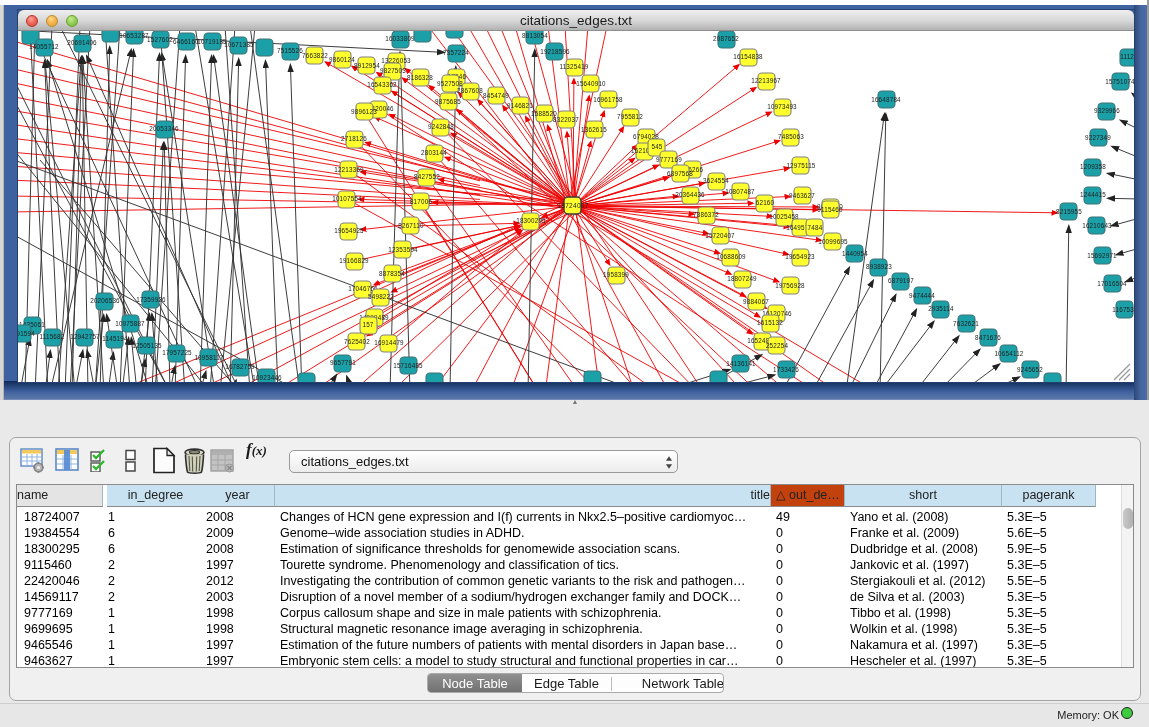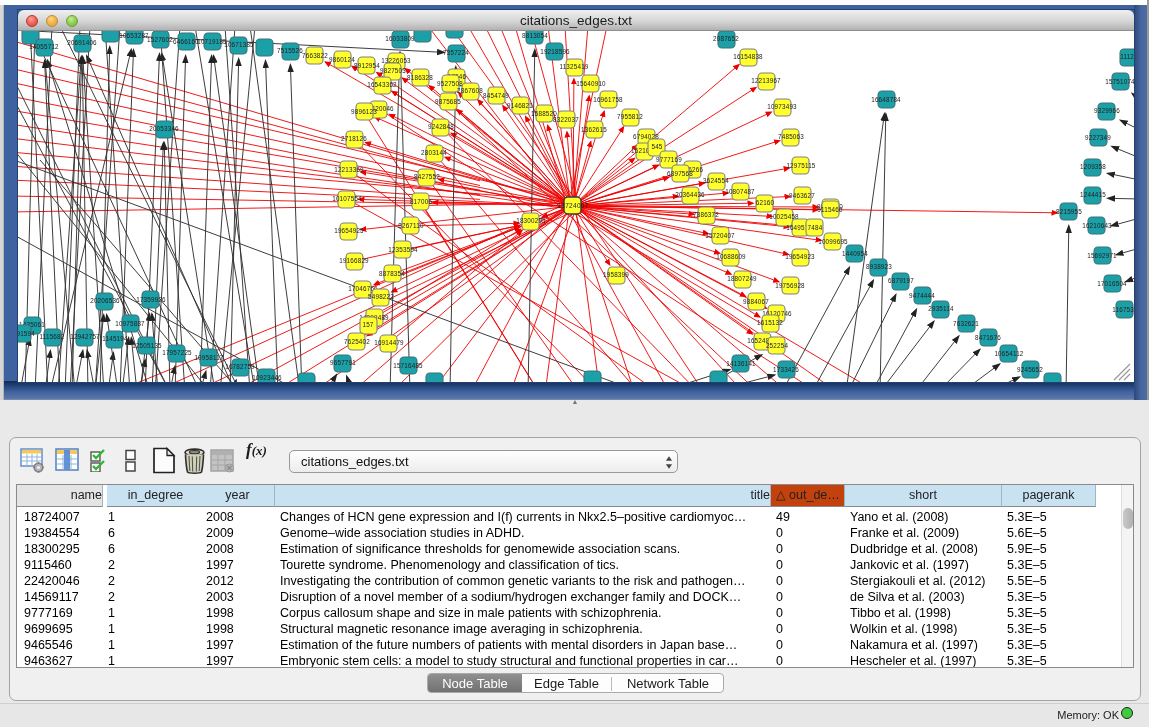--- a/index.html
+++ b/index.html
@@ -618,21 +618,21 @@
     <div class="abs" style="left:11px;top:0;font-size:13px;color:#111;line-height:21px">citations_edges.txt</div>
     <svg class="abs" style="left:375px;top:5px" width="8" height="13" viewBox="0 0 9 14">
       <path d="M4.5,0 L8,5 L1,5 z" fill="#444"></path>
         <path d="M4.5,14 L8,9 L1,9 z" fill="#444"></path>
     </svg>
   </div>
 
 <div class="abs" style="left:16px;top:84px;width:1118px;height:184px;background:#fff;border:1px solid #8a8a8a;box-sizing:border-box;overflow:hidden">
 <div class="abs" style="left:0;top:0;width:1118px;height:22px">
 <div class="abs" style="left:0px;top:0;width:86px;height:22px;background:#e4e4e4;border-right:1px solid #9fb6c6;border-bottom:1px solid #8a8a8a;box-sizing:border-box">
-          <div style="width:100%;text-align:right;font-size:12.5px;color:#222;line-height:21px">name</div>
+          <div style="width:100%;text-align:left;font-size:12.5px;color:#222;line-height:21px">name</div>
         </div>
 <div class="abs" style="left:90px;top:0;width:98px;height:22px;background:#c9e2f2;border-right:1px solid #9fb6c6;border-bottom:1px solid #8a8a8a;box-sizing:border-box">
           <div style="width:100%;text-align:center;font-size:12.5px;color:#222;line-height:21px">in_degree</div>
         </div>
 <div class="abs" style="left:184px;top:0;width:74px;height:22px;background:#c9e2f2;border-right:1px solid #9fb6c6;border-bottom:1px solid #8a8a8a;box-sizing:border-box">
           <div style="width:100%;text-align:center;font-size:12.5px;color:#222;line-height:21px">year</div>
         </div>
 <div class="abs" style="left:258px;top:0;width:496px;height:22px;background:#c9e2f2;border-right:1px solid #9fb6c6;border-bottom:1px solid #8a8a8a;box-sizing:border-box">
           <div style="width:100%;text-align:right;font-size:12.5px;color:#222;line-height:21px">title</div>
         </div>
@@ -737,20 +737,20 @@
 <span class="abs" style="left:990px;top:0;line-height:16px">5.3E–5</span>
 </div>
 <div class="abs" style="left:1104px;top:0;width:14px;height:182px;background:#f4f4f4;border-left:1px solid #ddd;box-sizing:border-box"></div>
 <div class="abs" style="left:1106px;top:23px;width:10px;height:21px;background:linear-gradient(90deg,#c9c9c9,#b0b0b0);border-radius:5px"></div>
 </div>
 
   <div class="abs" style="left:427px;top:273px;width:297px;height:20px;border:1px solid #aaa;border-radius:4px;background:#fdfdfd;box-sizing:border-box;overflow:hidden">
     <div class="abs" style="left:0;top:0;width:94px;height:20px;background:linear-gradient(#909090,#6e6e6e);color:#fff;font-size:13px;text-align:center;line-height:19px">Node Table</div>
     <div class="abs" style="left:94px;top:0;width:89px;height:20px;color:#1a1a1a;font-size:13px;text-align:center;line-height:19px">Edge Table</div>
     <div class="abs" style="left:183px;top:0;width:1px;height:14px;margin-top:3px;background:#bbb"></div>
-    <div class="abs" style="left:184px;top:0;width:112px;height:20px;color:#1a1a1a;font-size:13px;text-align:center;line-height:19px">Network Table</div>
+    <div class="abs" style="left:184px;top:0;width:112px;height:20px;color:#1a1a1a;font-size:13px;text-align:right;line-height:19px">Network Table</div>
   </div>
 
   <div class="abs" style="left:0;top:303px;width:1149px;height:24px;background:#e7e7e7;border-top:1px solid #cfcfcf;box-sizing:border-box">
     <div class="abs" style="right:30px;top:5px;font-size:11px;color:#222">Memory: OK</div>
     <div class="abs" style="left:1121px;top:3px;width:12px;height:12px;border-radius:50%;background:#3ecc3e;border:1.5px solid #222;box-sizing:border-box"></div>
   </div>
 </div>
 
 </body></html>

